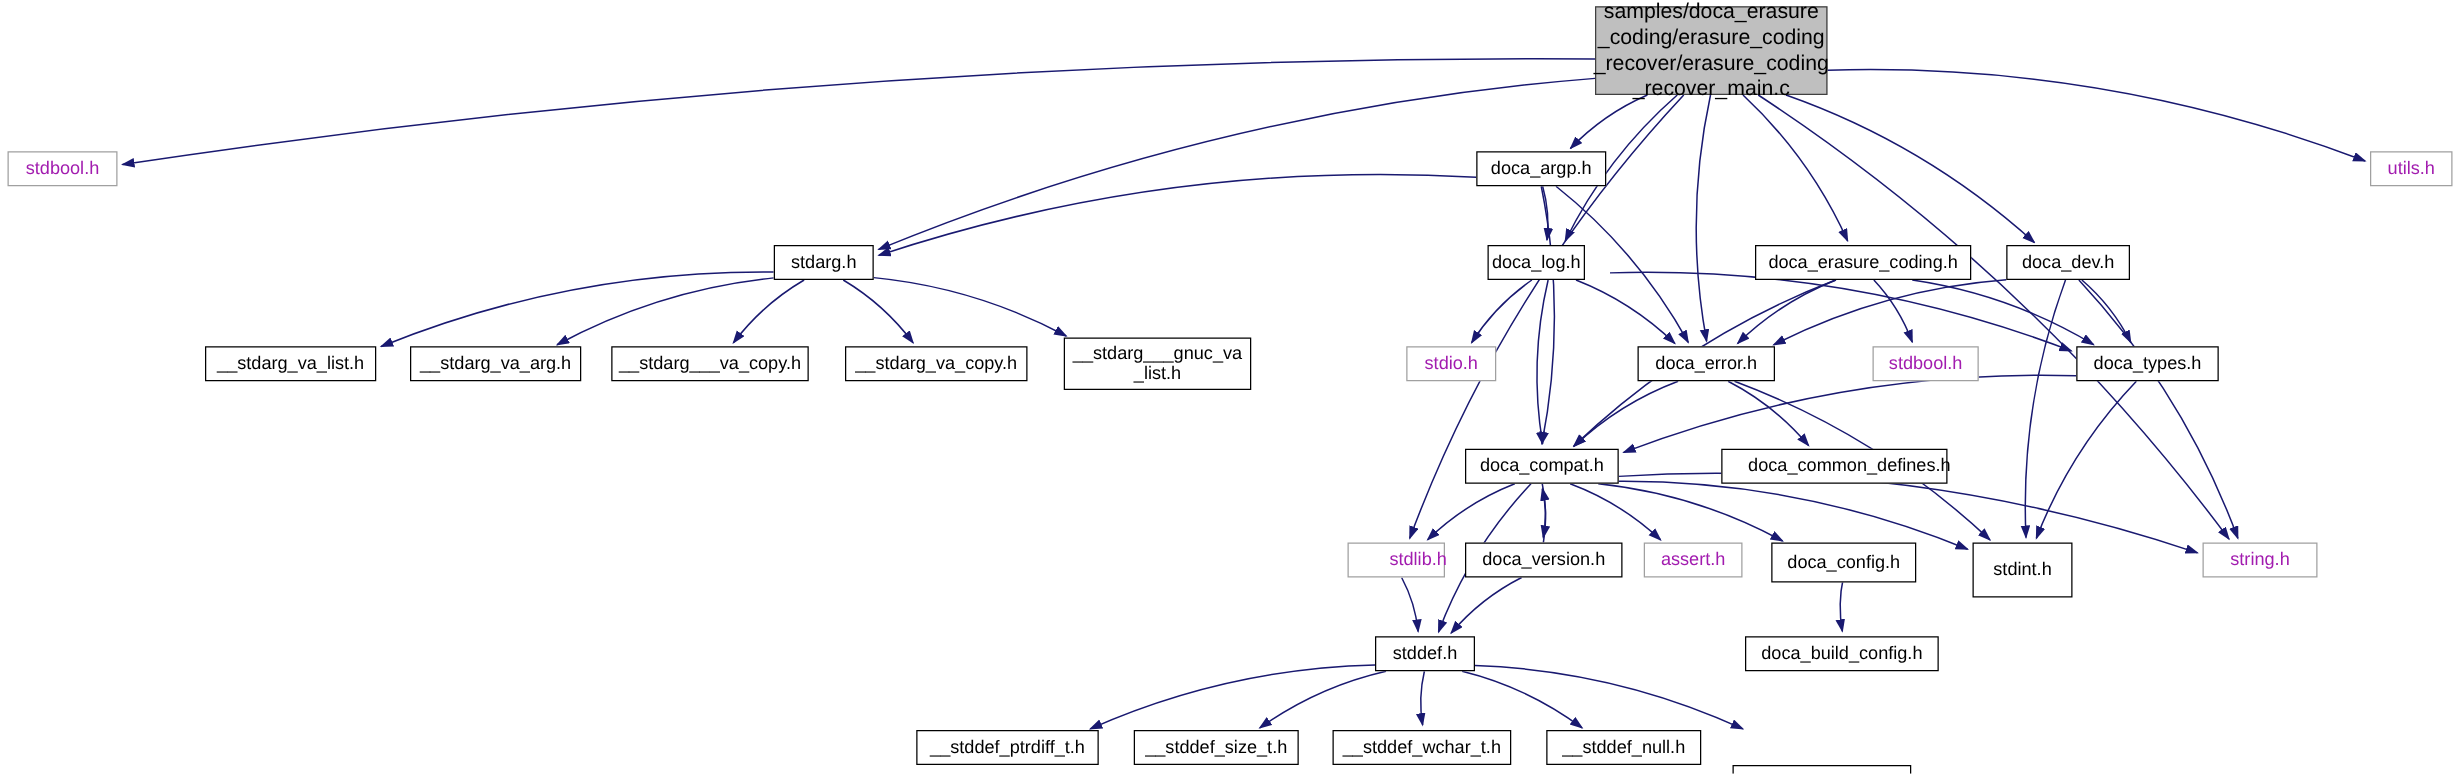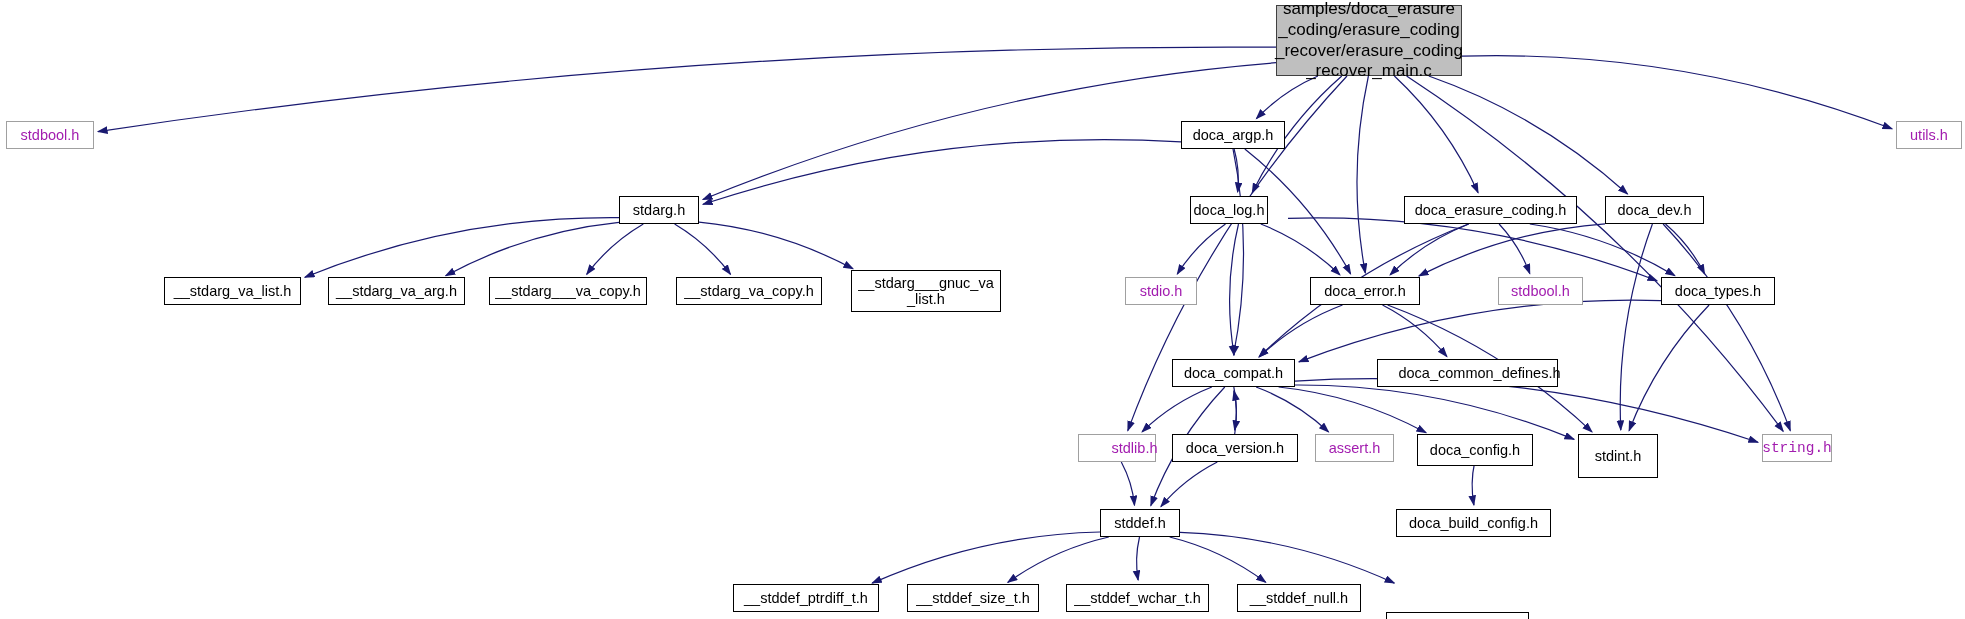--- a/index.html
+++ b/index.html
@@ -135,21 +135,21 @@
       <div class="node" style="left: 1310px; top: 277px; width: 110px; height: 28px;">doca_error.h</div>
       <div class="node sys" style="left: 1498px; top: 277px; width: 85px; height: 28px;">stdbool.h</div>
       <div class="node" style="left: 1661px; top: 277px; width: 114px; height: 28px;">doca_types.h</div>
       <div class="node" style="left: 1172px; top: 359px; width: 123px; height: 28px;">doca_compat.h</div>
       <div class="node" style="left: 1377px; top: 359px; width: 181px; height: 28px; padding-left: 24px;">doca_common_defines.h</div>
       <div class="node sys" style="left: 1078px; top: 434px; width: 78px; height: 28px; padding-left: 35px;">stdlib.h</div>
       <div class="node" style="left: 1172px; top: 434px; width: 126px; height: 28px; text-align: center;">doca_version.h</div>
       <div class="node sys" style="left: 1315px; top: 434px; width: 79px; height: 28px;">assert.h</div>
       <div class="node" style="left: 1417px; top: 434px; width: 116px; height: 32px;">doca_config.h</div>
       <div class="node" style="left: 1578px; top: 434px; width: 80px; height: 44px;">stdint.h</div>
-      <div class="node sys" style="left: 1762px; top: 434px; width: 70px; height: 28px; font-family: Liberation Mono, monospace;">string.h</div>
+      <div class="node sys" style="left: 1762px; top: 434px; width: 92px; height: 28px;">string.h</div>
       <div class="node" style="left: 1100px; top: 509px; width: 80px; height: 28px;">stddef.h</div>
       <div class="node" style="left: 1396px; top: 509px; width: 155px; height: 28px;">doca_build_config.h</div>
       <div class="node" style="left: 733px; top: 584px; width: 146px; height: 28px;">__stddef_ptrdiff_t.h</div>
       <div class="node" style="left: 907px; top: 584px; width: 132px; height: 28px;">__stddef_size_t.h</div>
       <div class="node" style="left: 1066px; top: 584px; width: 143px; height: 28px;">__stddef_wchar_t.h</div>
       <div class="node" style="left: 1237px; top: 584px; width: 124px; height: 28px;">__stddef_null.h</div>
       <div class="node" style="left: 1386px; top: 612px; width: 143px; height: 28px;">__stddef_offsetof.h</div>
     </div>
 </div>
 

